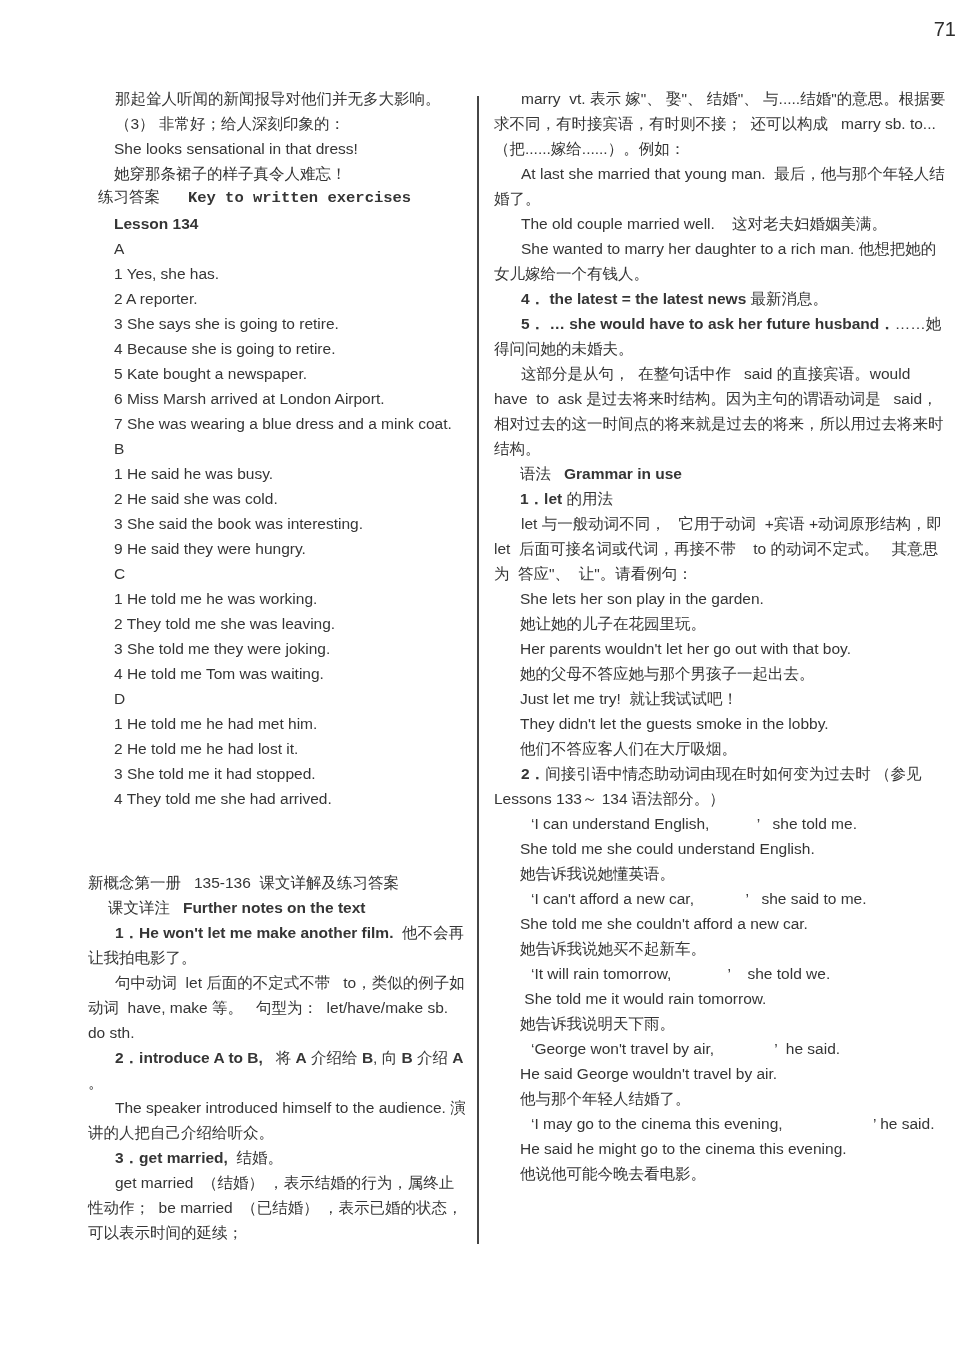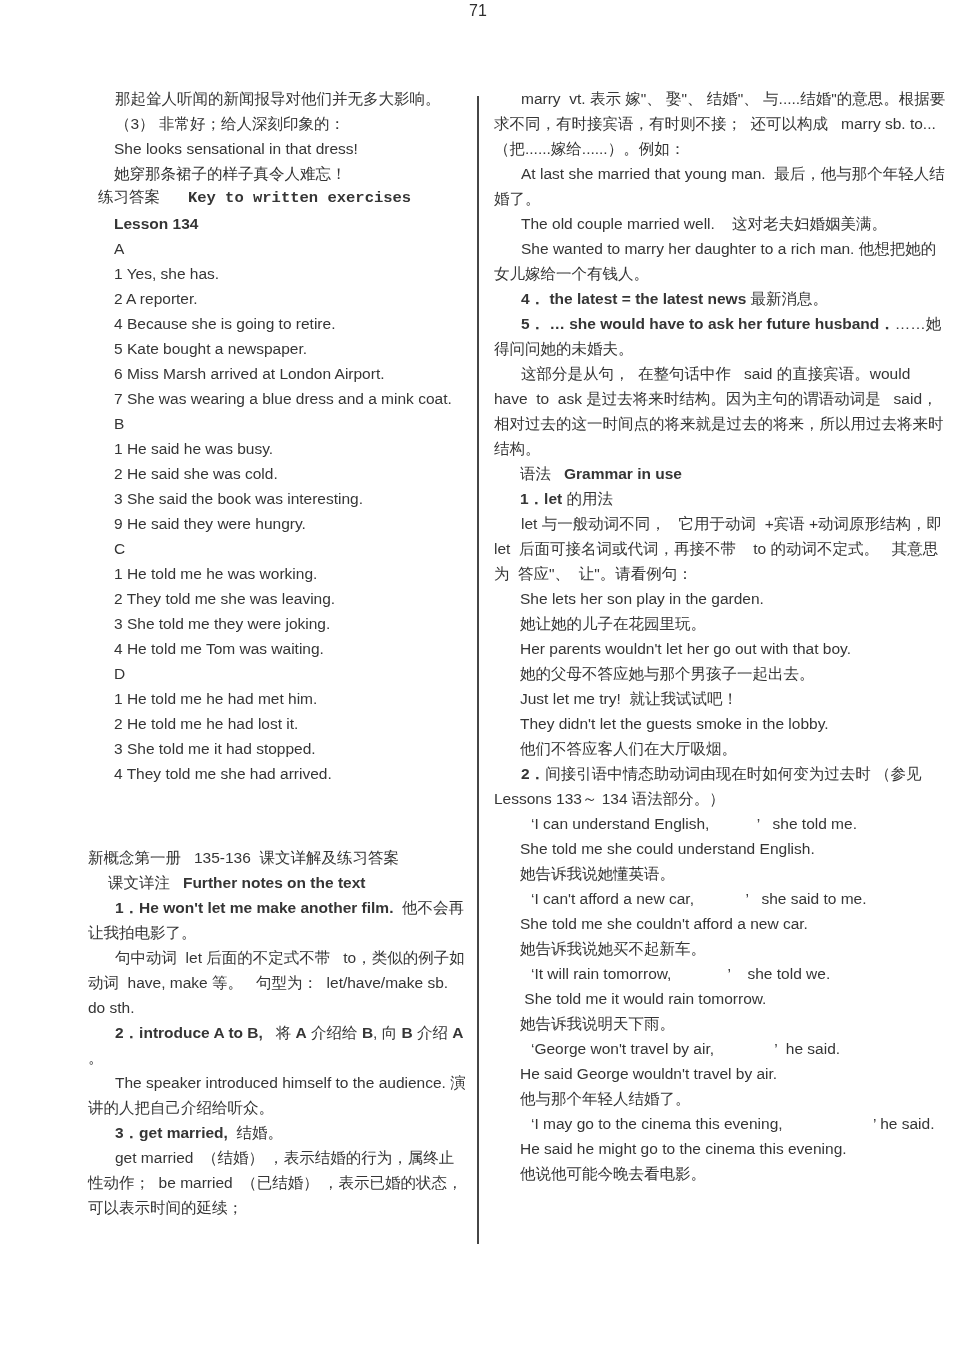--- a/index.html
+++ b/index.html
@@ -6,22 +6,22 @@
   .page{
     position:relative;
     width:956px;height:1353px;
     background:#ffffff;
     font-family:"Liberation Sans","DejaVu Sans",sans-serif;
     font-size:15.5px;
     color:#353535;
     overflow:hidden;
   }
   .page-number{
-    position:absolute;top:2px;left:0;width:956px;
-    text-align:center;font-size:16px;color:#2e2e2e;
+    position:absolute;top:18px;left:0;width:956px;
+    text-align:right;font-size:20px;color:#2e2e2e;
   }
   .col{position:absolute;top:86px;}
   .col-left{left:88px;width:378px;}
   .col-right{left:494px;width:452px;}
   .divider{
     position:absolute;left:477px;top:96px;width:2px;height:1148px;
     background:#464646;
   }
   .ln{margin:0;line-height:25px;white-space:pre-wrap;word-wrap:break-word;}
   .para{text-indent:27px;}
@@ -42,20 +42,21 @@
   <div class="col col-left">
       <p class="ln para"><span>那起耸人听闻的新闻报导对他们并无多大影响。</span></p>
       <p class="ln para"><span>（3） 非常好；给人深刻印象的：</span></p>
       <p class="ln item"><span>She looks sensational in that dress!</span></p>
       <p class="ln item"><span>她穿那条裙子的样子真令人难忘！</span></p>
       <p class="ln item-sm"><span>练习答案   </span><span class="b">Key to written exercises</span></p>
       <p class="ln item"><span class="b">Lesson 134</span></p>
       <p class="ln item"><span>A</span></p>
       <p class="ln item"><span>1 Yes, she has.</span></p>
       <p class="ln item"><span>2 A reporter.</span></p>
+      <p class="ln item"><span>3 She says she is going to retire.</span></p>
       <p class="ln item"><span>4 Because she is going to retire.</span></p>
       <p class="ln item"><span>5 Kate bought a newspaper.</span></p>
       <p class="ln item"><span>6 Miss Marsh arrived at London Airport.</span></p>
       <p class="ln item"><span>7 She was wearing a blue dress and a mink coat.</span></p>
       <p class="ln item"><span>B</span></p>
       <p class="ln item"><span>1 He said he was busy.</span></p>
       <p class="ln item"><span>2 He said she was cold.</span></p>
       <p class="ln item"><span>3 She said the book was interesting.</span></p>
       <p class="ln item"><span>9 He said they were hungry.</span></p>
       <p class="ln item"><span>C</span></p>

